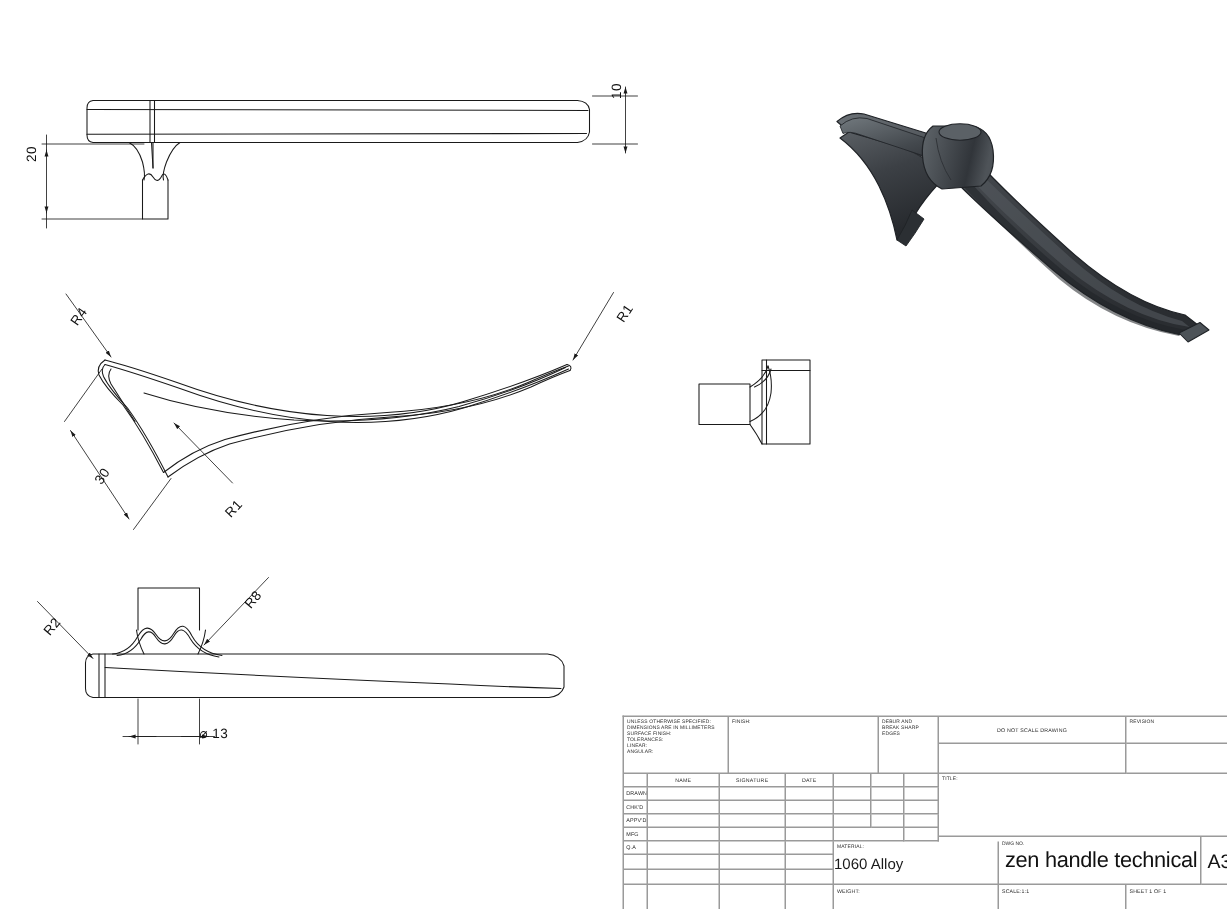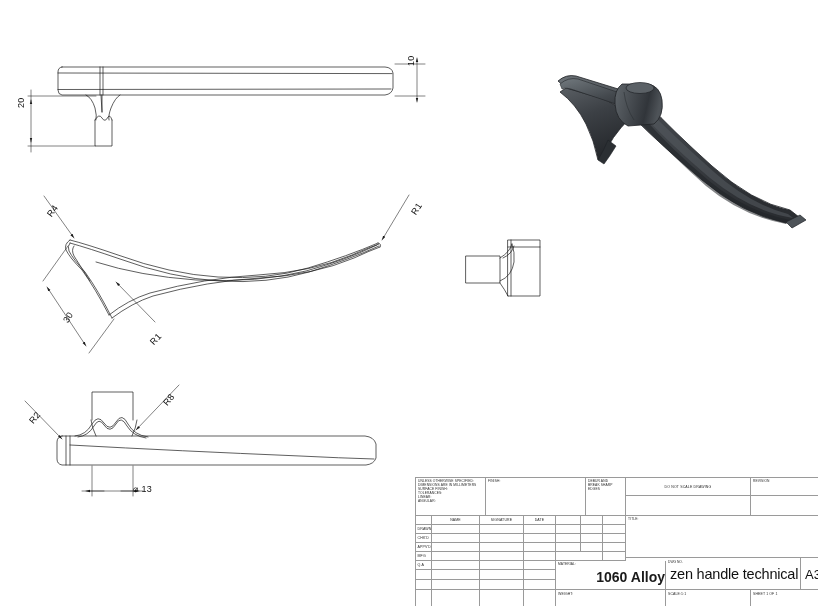--- a/index.html
+++ b/index.html
@@ -74,26 +74,25 @@
     letter-spacing: 0.1px;
     color: #2b2b2b;
     position: absolute;
     left: 1.5px;
     top: 50%;
     transform: translateY(-50%);
   }
   .tb-val-center {
     position: absolute;
     width: 100%;
-    text-align: right;
+    text-align: left;
     top: 58%;
     transform: translateY(-50%);
-    font-size: 14px;
+    font-size: 10px;
     color: #1a1a1a;
-    font-weight: bold;
   }
   #doc-title {
     position: absolute;
     left: 4px;
     top: 50%;
     transform: translateY(-50%);
     font-size: 14.5px;
     letter-spacing: -0.2px;
     color: #111;
     white-space: nowrap;

